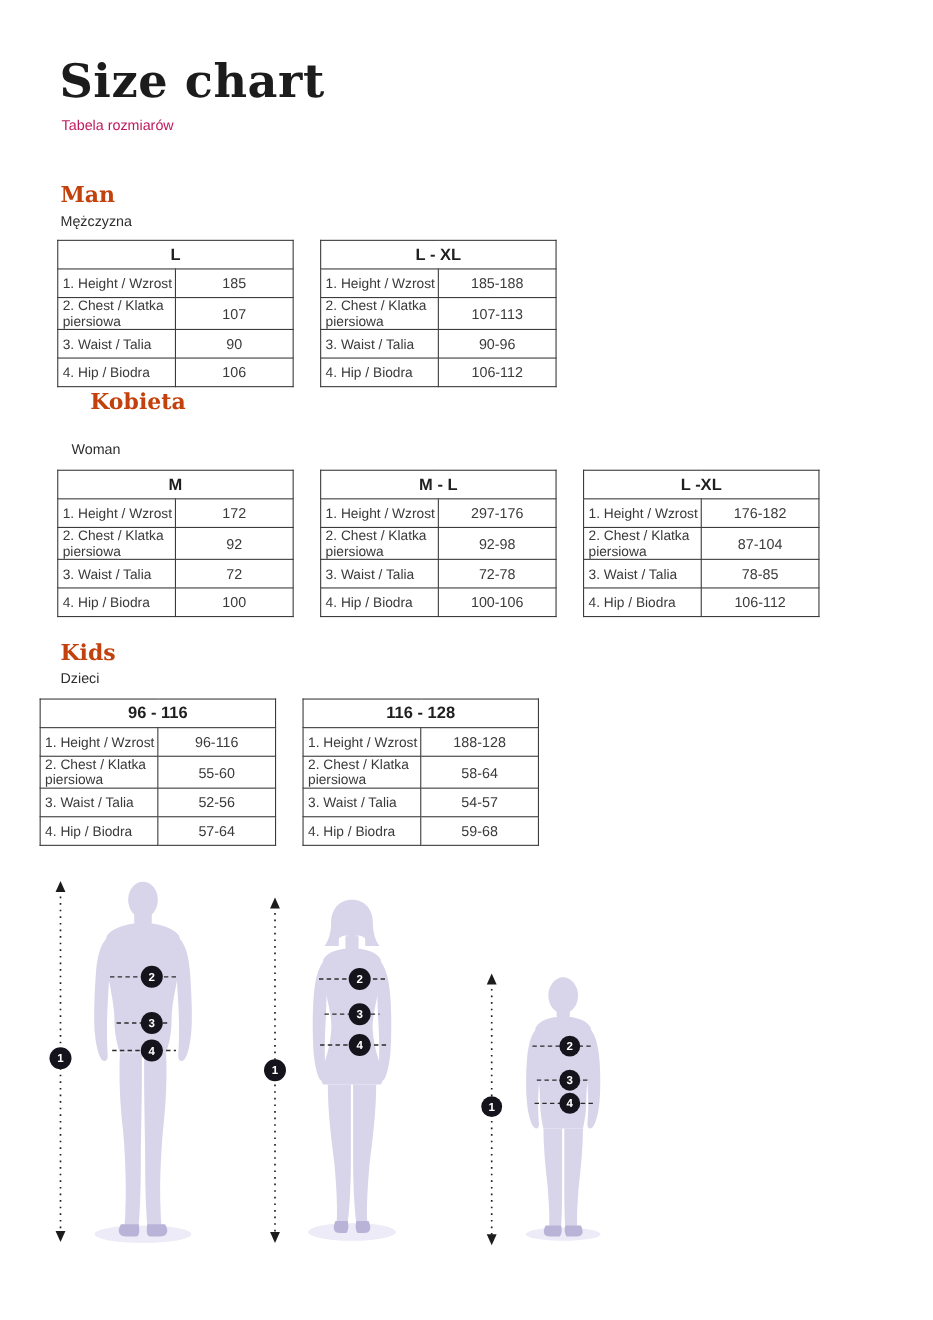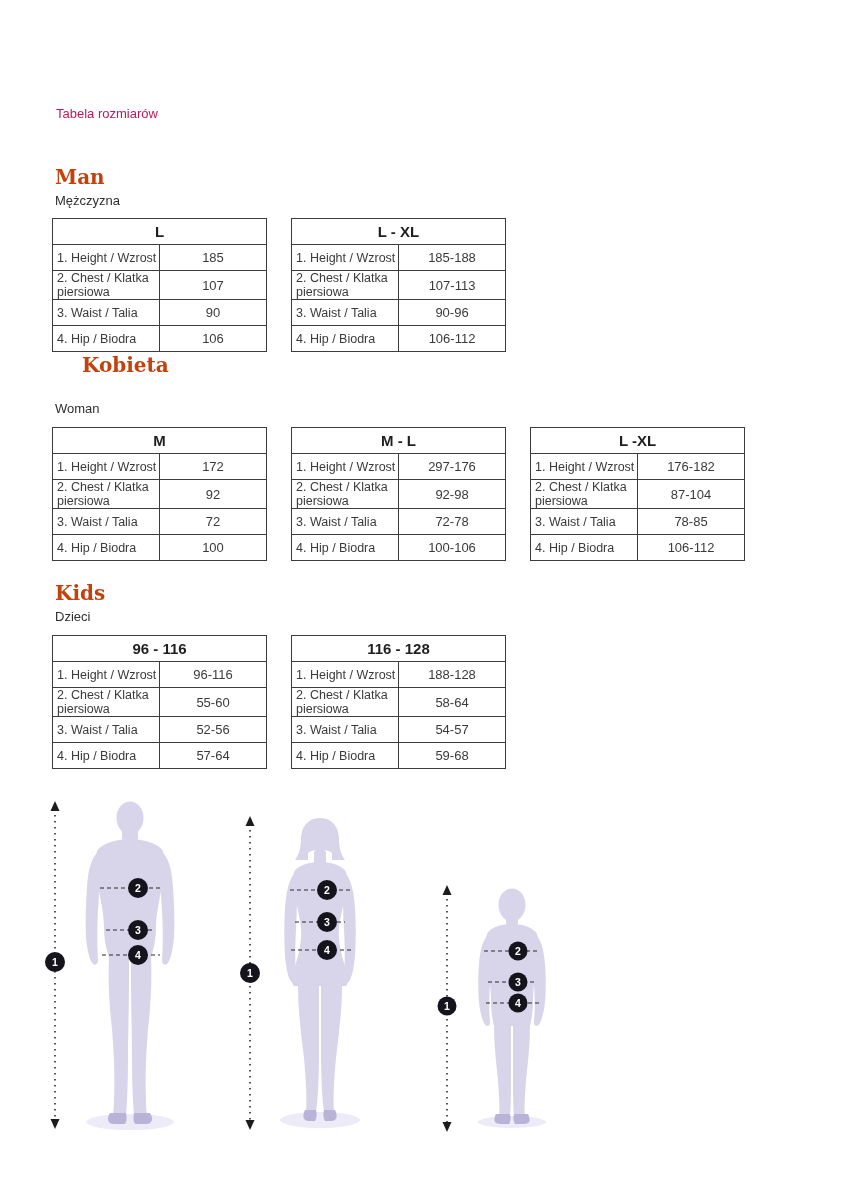--- a/index.html
+++ b/index.html
@@ -27,20 +27,21 @@
   .arrowhead{fill:#1c1c1c;}
   .badge{fill:#15141d;}
   .badge-num{font-family:"Liberation Sans",sans-serif;font-size:10.5px;font-weight:bold;
              fill:#ffffff;text-anchor:middle;}
 </style>
 </head>
 <body>
 
 <div class="page">
 
+  <h1 class="abs page-title">Size chart</h1>
   <div class="abs page-subtitle">Tabela rozmiarów</div>
 
   <div class="abs sec-heading" style="left:55px;top:166px;">Man</div>
   <div class="abs sec-subheading" style="left:55px;top:193px;">Mężczyzna</div>
   <div class="abs tables-row" style="left:52px;top:218px;">
     <table class="size-table">
       <thead>
           <tr>
             <th colspan="2">L</th>
           </tr>
@@ -85,21 +86,21 @@
           </tr>
         <tr>
             <td class="lbl">4. Hip / Biodra</td>
             <td class="val">106-112</td>
           </tr>
       </tbody>
     </table>
   </div>
 
   <div class="abs sec-heading" style="left:55px;top:354px;margin-left:27px;">Kobieta</div>
-  <div class="abs sec-subheading" style="left:55px;top:401px;text-align:right;">Woman</div>
+  <div class="abs sec-subheading" style="left:65px;top:401px;text-align:right;">Woman</div>
   <div class="abs tables-row" style="left:52px;top:427px;">
     <table class="size-table">
       <thead>
           <tr>
             <th colspan="2">M</th>
           </tr>
         </thead>
       <tbody>
         <tr>
             <td class="lbl">1. Height / Wzrost</td>
@@ -166,21 +167,21 @@
         <tr>
             <td class="lbl">4. Hip / Biodra</td>
             <td class="val">106-112</td>
           </tr>
       </tbody>
     </table>
   </div>
 
   <div class="abs sec-heading" style="left:55px;top:582px;">Kids</div>
   <div class="abs sec-subheading" style="left:55px;top:609px;">Dzieci</div>
-  <div class="abs tables-row" style="left:52px;top:635px;">
+  <div class="abs tables-row" style="left:36px;top:635px;">
     <table class="size-table">
       <thead>
           <tr>
             <th colspan="2">96 - 116</th>
           </tr>
         </thead>
       <tbody>
         <tr>
             <td class="lbl">1. Height / Wzrost</td>
             <td class="val">96-116</td>

